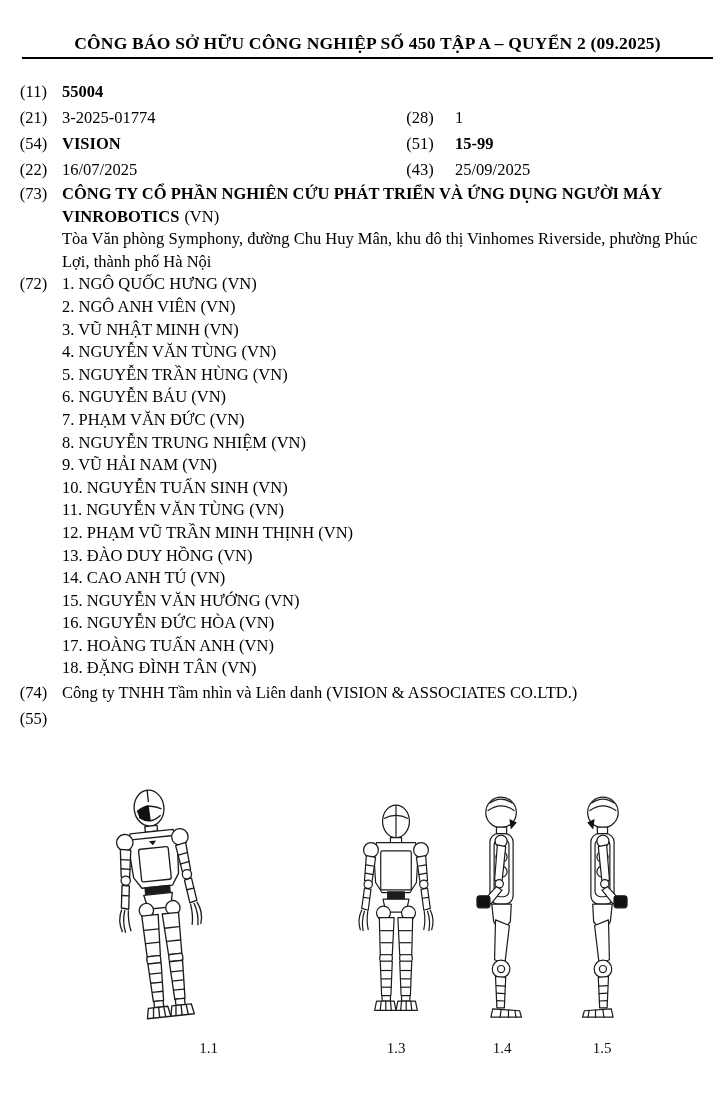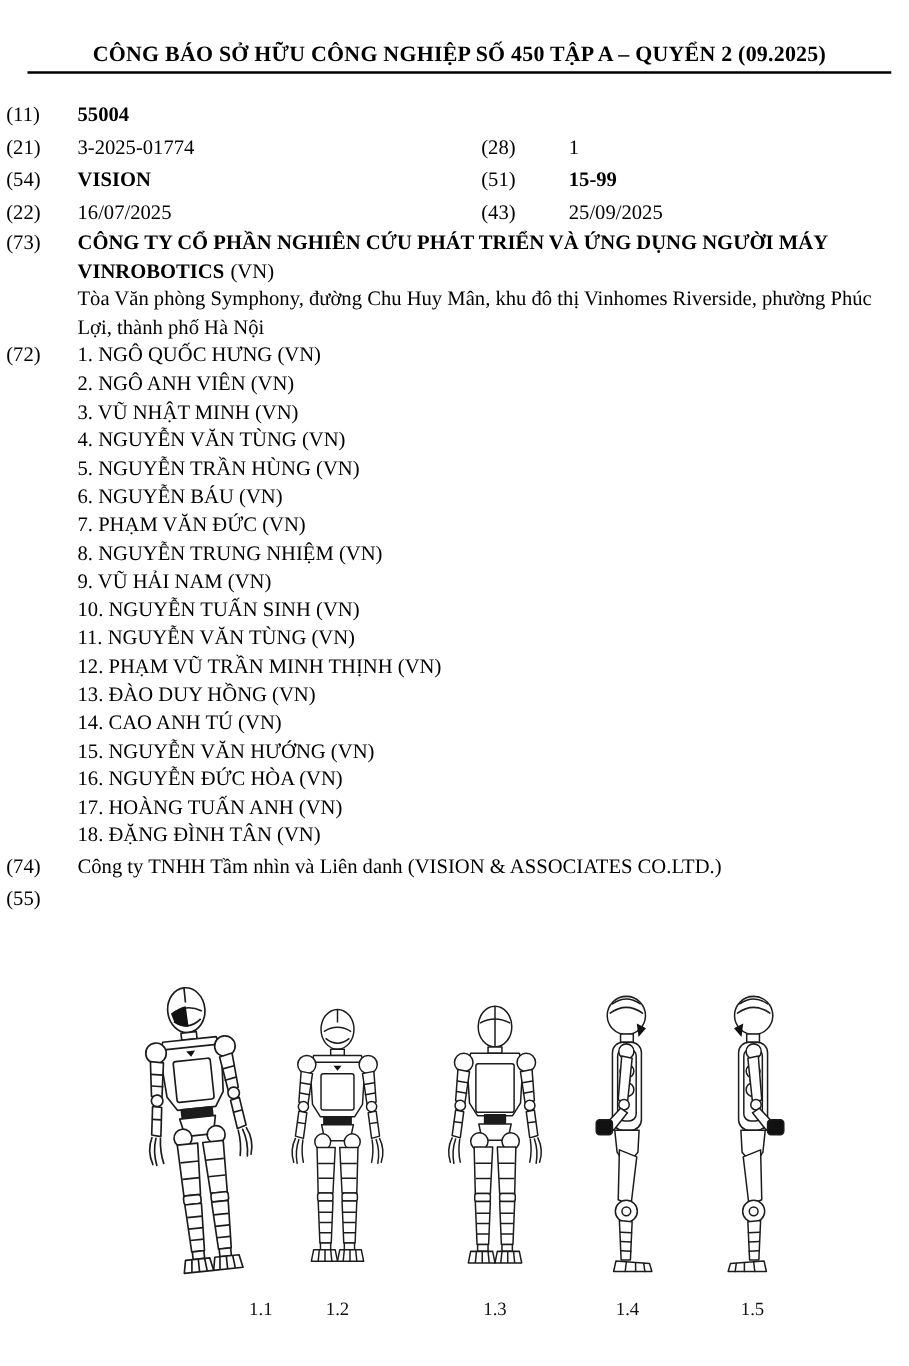--- a/index.html
+++ b/index.html
@@ -25,21 +25,21 @@
   
   .fields{margin-top:20px;}
   .frow{
     display:grid;
     grid-template-columns:57px 323px 70px 1fr;
     padding-left:5px;
     line-height:26px;
     align-items:start;
   }
   .frow.tight{line-height:22.6px;}
-  .code{white-space:nowrap;}
+  .code{white-space:nowrap;text-align:center;}
   .bold{font-weight:bold;}
   .span3{grid-column:2 / 5;}
   .owner-block{grid-column:2 / 5;padding-right:3px;}
   .owner-line{line-height:22.6px;}
   .addr{line-height:22.6px;font-weight:normal;}
   .inventors{grid-column:2 / 5;}
   .inv-line{line-height:22.6px;white-space:nowrap;}
   .country{margin-left:5px;font-weight:normal;}
   
   .figures{
@@ -254,26 +254,20 @@
     <figure class="fig f1">
       <svg width="118" height="238" viewBox="0 0 110 232">
         <g transform="rotate(-6 55 116)">
           <use href="#rb-front"></use>
           <path d="M43,25 Q49,20 55,20 L55,36 Q48,35 44.5,31 Z" fill="#111" stroke="none" transform="rotate(-2 55 23)"></path>
         </g>
       </svg>
       <figcaption>1.1</figcaption>
     </figure>
 
-    <figure class="fig f2">
-      <svg width="100" height="212" viewBox="0 0 110 232">
-        <use href="#rb-front"></use>
-      </svg>
-      <figcaption>1.2</figcaption>
-    </figure>
 
     <figure class="fig f3">
       <svg width="108" height="215" viewBox="0 0 110 232">
         <use href="#rb-back"></use>
       </svg>
       <figcaption>1.3</figcaption>
     </figure>
 
     <figure class="fig f4">
       <svg width="70" height="228" viewBox="0 0 70 246">

